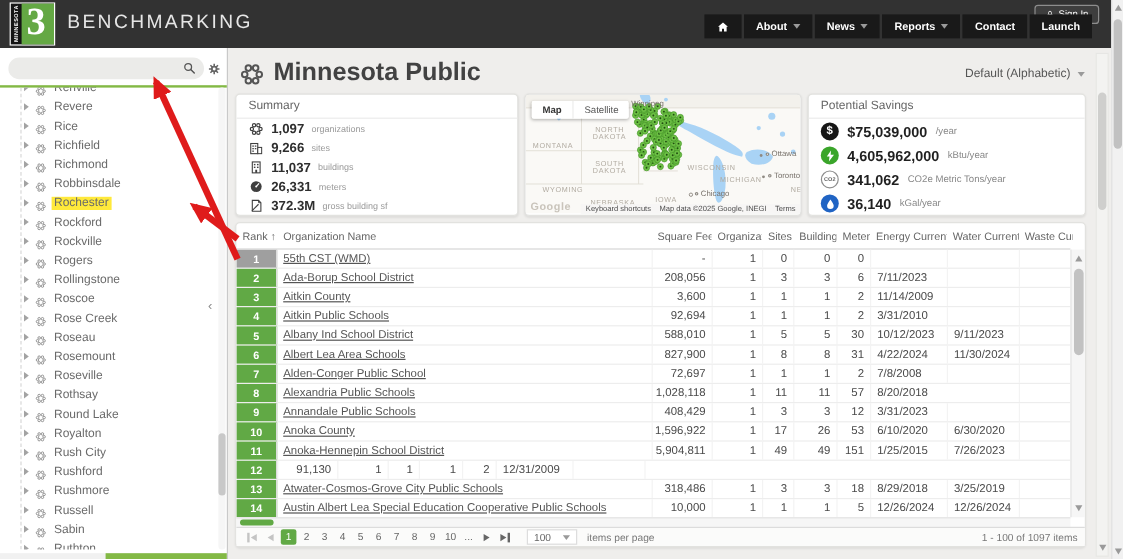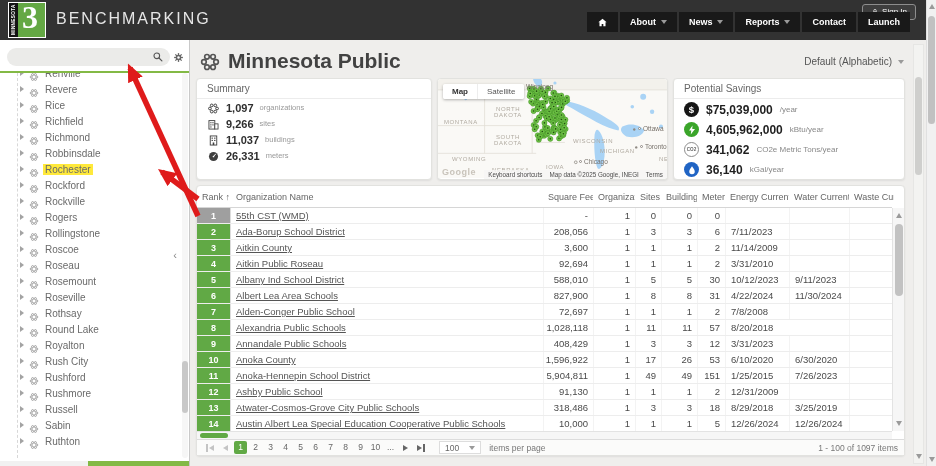--- a/index.html
+++ b/index.html
@@ -331,20 +331,27 @@
           <span class="org-mini"><svg width="10" height="10">
               <use href="#sym-ring" width="10" height="10"></use>
             </svg></span>
           <span class="tree-label">Roscoe</span>
         </div>
         <div class="tree-item">
           <span class="chev"></span>
           <span class="org-mini"><svg width="10" height="10">
               <use href="#sym-ring" width="10" height="10"></use>
             </svg></span>
+          <span class="tree-label">Rose Creek</span>
+        </div>
+        <div class="tree-item">
+          <span class="chev"></span>
+          <span class="org-mini"><svg width="10" height="10">
+              <use href="#sym-ring" width="10" height="10"></use>
+            </svg></span>
           <span class="tree-label">Roseau</span>
         </div>
         <div class="tree-item">
           <span class="chev"></span>
           <span class="org-mini"><svg width="10" height="10">
               <use href="#sym-ring" width="10" height="10"></use>
             </svg></span>
           <span class="tree-label">Rosemount</span>
         </div>
         <div class="tree-item">
@@ -460,20 +467,27 @@
           </svg></span>
         <span class="stat-val">11,037</span>
         <span class="stat-unit">buildings</span>
       </div>
       <div class="sum-row">
         <span class="stat-ico"><svg width="13" height="13" style="color: rgb(63, 63, 63);">
             <use href="#sym-meter" width="13" height="13"></use>
           </svg></span>
         <span class="stat-val">26,331</span>
         <span class="stat-unit">meters</span>
+      </div>
+      <div class="sum-row">
+        <span class="stat-ico"><svg width="13" height="13" style="color: rgb(63, 63, 63);">
+            <use href="#sym-doc" width="13" height="13"></use>
+          </svg></span>
+        <span class="stat-val">372.3M</span>
+        <span class="stat-unit">gross building sf</span>
       </div>
     </div>
 </section>
 
 <section class="card" id="card-map">
   <svg class="map-svg" viewBox="0 0 231 100">
     <rect x="0" y="0" width="231" height="100" fill="#faf9f6"></rect>
     <rect x="0" y="0" width="231" height="11" fill="#f3f1ec"></rect>
     <g stroke="#e2ded6" stroke-width="0.8" fill="none">
       <line x1="47" y1="11" x2="47" y2="75"></line>
@@ -906,21 +920,21 @@
         <div class="td num" style="width: 42px; flex: 0 0 auto;">1</div>
         <div class="td num" style="width: 26px; flex: 0 0 auto;">1</div>
         <div class="td num" style="width: 36px; flex: 0 0 auto;">1</div>
         <div class="td num" style="width: 28px; flex: 0 0 auto;">2</div>
         <div class="td" style="width: 64px; flex: 0 0 auto;">11/14/2009</div>
         <div class="td" style="width: 60px; flex: 0 0 auto;"></div>
         <div class="td" style="width: 45px; flex: 0 0 auto;"></div>
       </div>
       <div class="trow">
         <div class="td rank" style="width: 34px; flex: 0 0 auto; background: rgb(97, 169, 69);">4</div>
-        <div class="td name-cell first" style="width: 312px; flex: 0 0 auto;">Aitkin Public Roseau</div>
+        <div class="td name-cell first" style="width: 312px; flex: 0 0 auto;">Aitkin Public Schools</div>
         <div class="td num" style="width: 50px; flex: 0 0 auto;">92,694</div>
         <div class="td num" style="width: 42px; flex: 0 0 auto;">1</div>
         <div class="td num" style="width: 26px; flex: 0 0 auto;">1</div>
         <div class="td num" style="width: 36px; flex: 0 0 auto;">1</div>
         <div class="td num" style="width: 28px; flex: 0 0 auto;">2</div>
         <div class="td" style="width: 64px; flex: 0 0 auto;">3/31/2010</div>
         <div class="td" style="width: 60px; flex: 0 0 auto;"></div>
         <div class="td" style="width: 45px; flex: 0 0 auto;"></div>
       </div>
       <div class="trow">
@@ -1002,21 +1016,20 @@
         <div class="td num" style="width: 42px; flex: 0 0 auto;">1</div>
         <div class="td num" style="width: 26px; flex: 0 0 auto;">49</div>
         <div class="td num" style="width: 36px; flex: 0 0 auto;">49</div>
         <div class="td num" style="width: 28px; flex: 0 0 auto;">151</div>
         <div class="td" style="width: 64px; flex: 0 0 auto;">1/25/2015</div>
         <div class="td" style="width: 60px; flex: 0 0 auto;">7/26/2023</div>
         <div class="td" style="width: 45px; flex: 0 0 auto;"></div>
       </div>
       <div class="trow">
         <div class="td rank" style="width: 34px; flex: 0 0 auto; background: rgb(97, 169, 69);">12</div>
-        <div class="td name-cell first" style="width: 312px; flex: 0 0 auto;">Ashby Public School</div>
         <div class="td num" style="width: 50px; flex: 0 0 auto;">91,130</div>
         <div class="td num" style="width: 42px; flex: 0 0 auto;">1</div>
         <div class="td num" style="width: 26px; flex: 0 0 auto;">1</div>
         <div class="td num" style="width: 36px; flex: 0 0 auto;">1</div>
         <div class="td num" style="width: 28px; flex: 0 0 auto;">2</div>
         <div class="td" style="width: 64px; flex: 0 0 auto;">12/31/2009</div>
         <div class="td" style="width: 60px; flex: 0 0 auto;"></div>
         <div class="td" style="width: 45px; flex: 0 0 auto;"></div>
       </div>
       <div class="trow">

